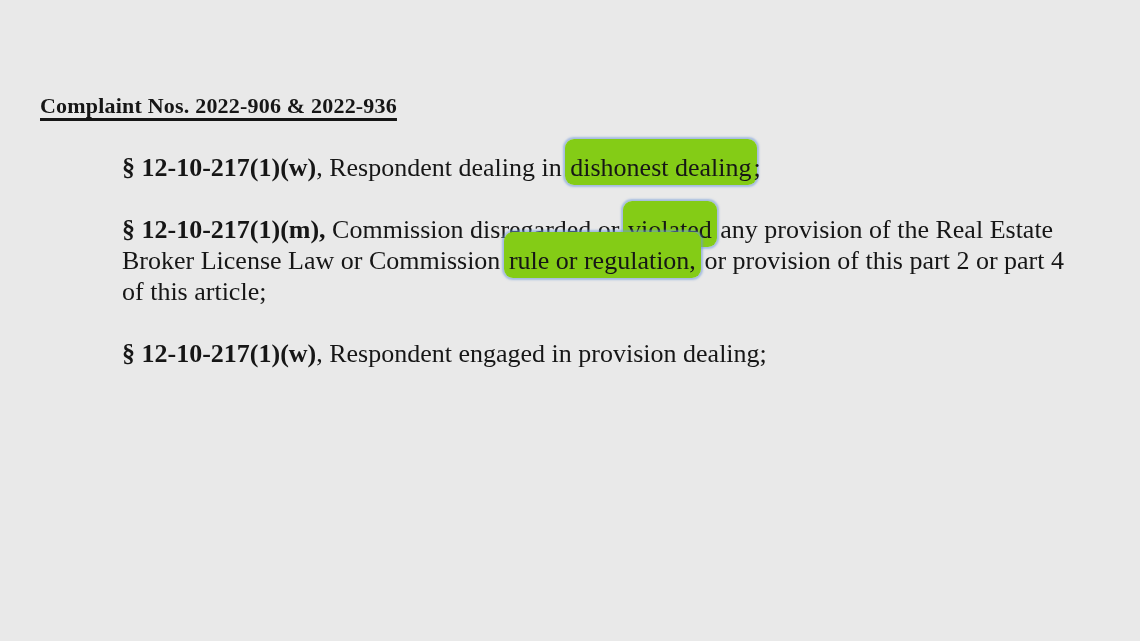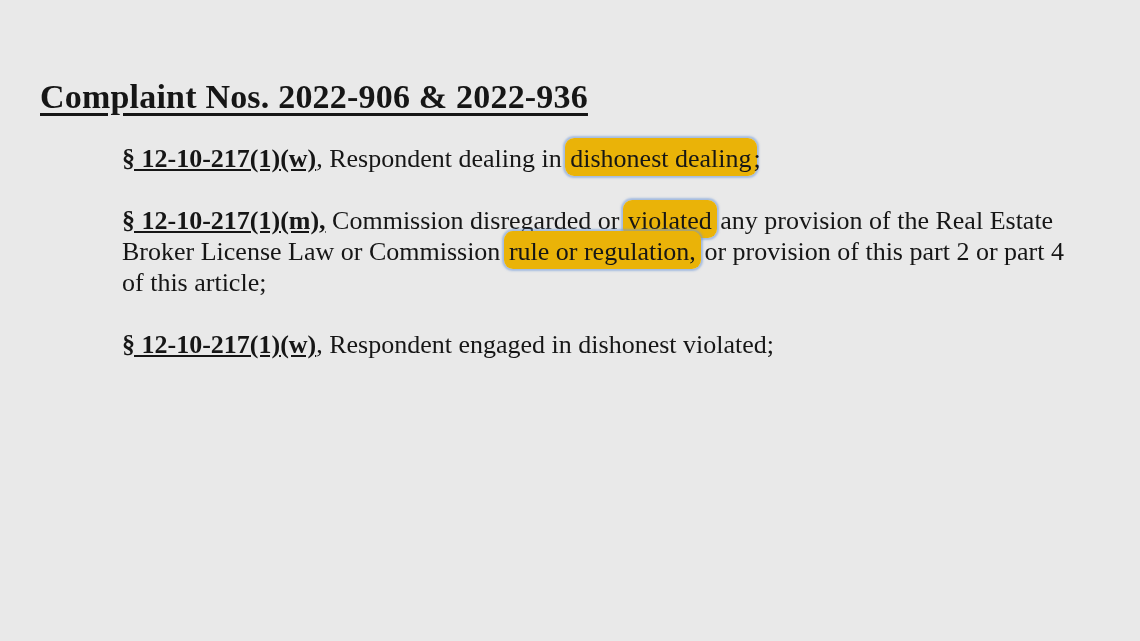--- a/index.html
+++ b/index.html
@@ -13,45 +13,44 @@
     overflow: hidden;
     font-family: "Liberation Serif", "DejaVu Serif", serif;
     color: #161616;
   }
   .doc {
     padding: 73px 50px 0 40px;
     font-size: 26px;
     line-height: 31px;
   }
   .doc-heading {
-    font-size: 34px;
+    font-size: 22px;
     font-weight: bold;
-    margin: 8px 0 31px 0;
+    margin: 17px 0 31px 0;
     text-decoration: underline;
     text-decoration-thickness: 3px;
     text-underline-offset: 5px;
     letter-spacing: 0.2px;
   }
   .doc-paragraph {
     margin: 0 0 31px 82px;
     max-width: 963px;
   }
   .run-bold {
     font-weight: bold;
-    text-decoration: underline;
   }
   .run-highlight {
-    background: #eab308;
+    background: #84cc16;
     border-radius: 9px;
-    padding: 6px 5px 3px 5px;
+    padding: 14px 5px 3px 5px;
     margin: -2px -3px -3px -3px;
     box-shadow: 0 0 2px 2px rgba(110, 152, 216, 0.55);
   }
 </style>
 </head>
 <body>
 
 <div class="doc" id="doc">
     <div class="doc-heading">Complaint Nos. 2022-906 &amp; 2022-936</div>
     <p class="doc-paragraph"><span class="run-bold ">§ 12-10-217(1)(w)</span><span class="">, Respondent dealing in </span><span class="run-highlight">dishonest dealing</span><span class="">;</span></p>
     <p class="doc-paragraph"><span class="run-bold ">§ 12-10-217(1)(m),</span><span class=""> Commission disregarded or </span><span class="run-highlight">violated</span><span class=""> any provision of the Real Estate Broker License Law or Commission </span><span class="run-highlight">rule or regulation,</span><span class=""> or provision of this part 2 or part 4 of this article;</span></p>
-    <p class="doc-paragraph"><span class="run-bold ">§ 12-10-217(1)(w)</span><span class="">, Respondent engaged in dishonest violated;</span></p>
+    <p class="doc-paragraph"><span class="run-bold ">§ 12-10-217(1)(w)</span><span class="">, Respondent engaged in provision dealing;</span></p>
   </div>
 
 </body></html>

